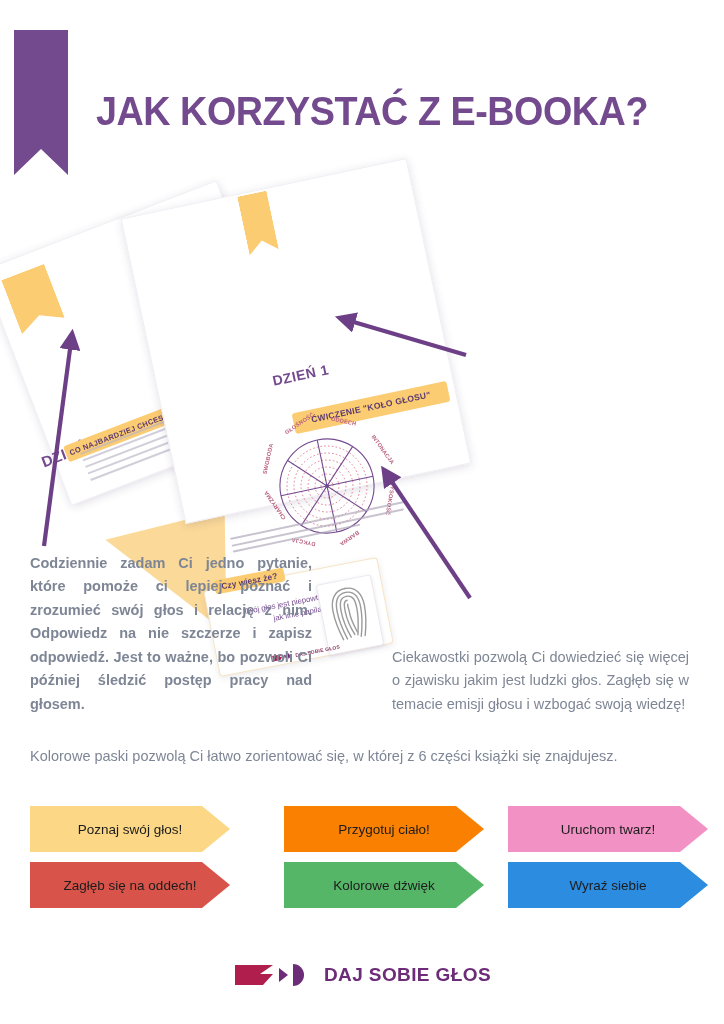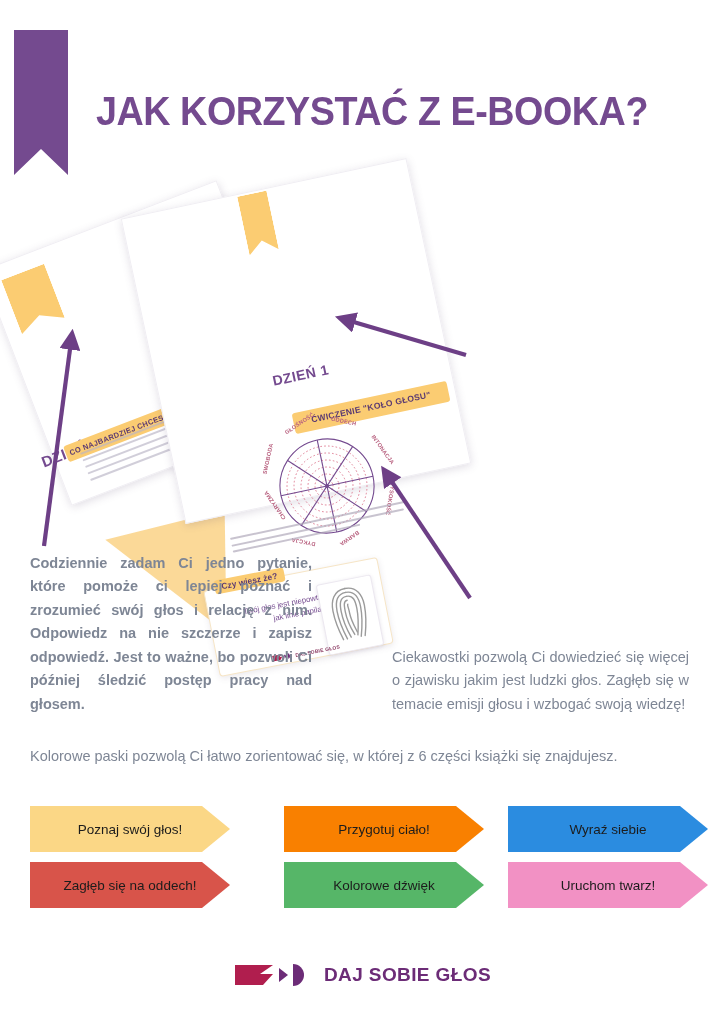--- a/index.html
+++ b/index.html
@@ -306,22 +306,22 @@
   <div class="banners">
     <div class="bcol c1">
       <div class="banner" style="background:#fbd786">Poznaj swój głos!</div>
       <div class="banner" style="background:#d8544a">Zagłęb się na oddech!</div>
     </div>
     <div class="bcol c2">
       <div class="banner" style="background:#f98000">Przygotuj ciało!</div>
       <div class="banner" style="background:#56b668">Kolorowe dźwięk</div>
     </div>
     <div class="bcol c3">
+      <div class="banner" style="background:#f291c4">Uruchom twarz!</div>
       <div class="banner" style="background:#2b8ce0">Wyraź siebie</div>
-      <div class="banner" style="background:#f291c4">Uruchom twarz!</div>
     </div>
   </div>
 
   <div class="footer">
     <svg width="80" height="30" viewBox="0 0 80 30" aria-hidden="true">
       <path d="M2 5 H40 L27 14 H40 L30 25 H2 Z" fill="#b01e4e"></path>
       <path d="M46 8 L55 15 L46 22 Z" fill="#6c2c77"></path>
       <path d="M60 4 A11 11 0 0 1 60 26 Z" fill="#6c2c77"></path>
     </svg>
     <span class="ftxt">DAJ SOBIE GŁOS</span>

